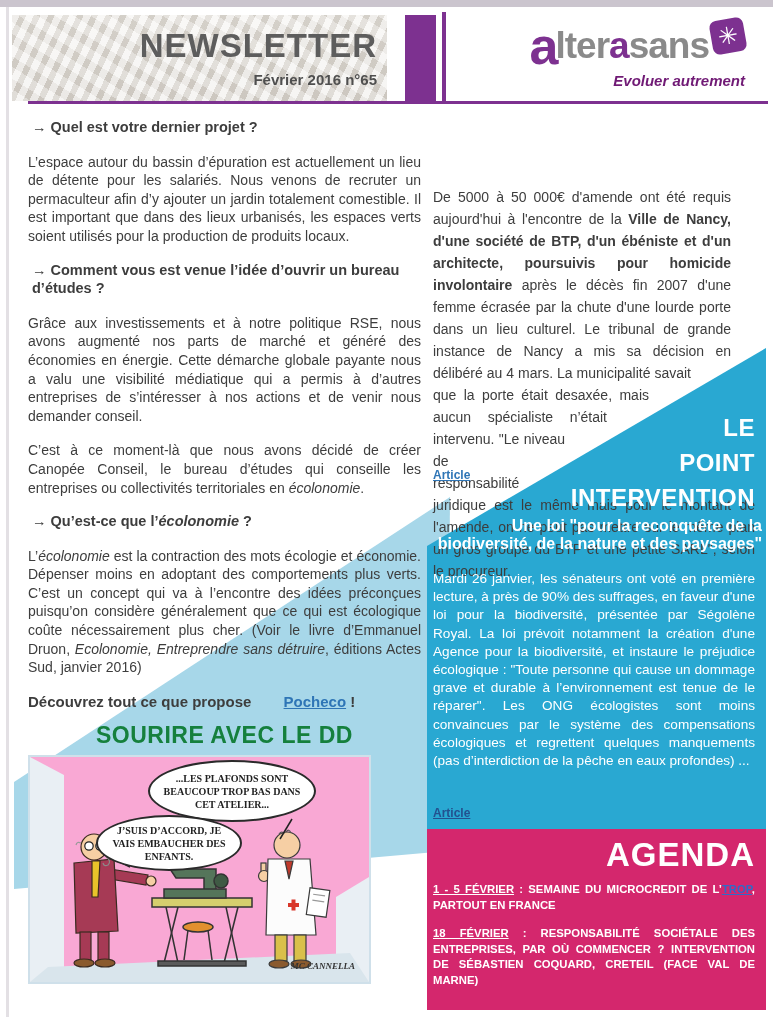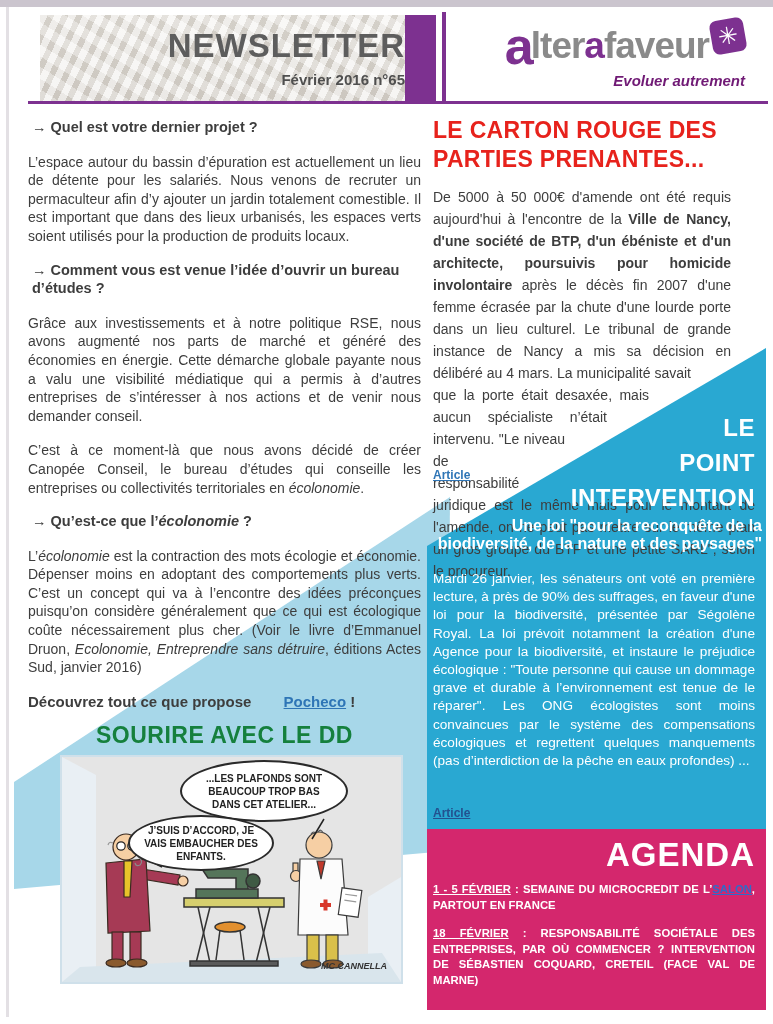--- a/index.html
+++ b/index.html
@@ -9,21 +9,21 @@
   .edge-top{position:absolute;left:0;top:0;width:773px;height:7px;background:#cbc5ce;}
   .edge-left{position:absolute;left:6px;top:7px;width:3px;height:1010px;background:#e3e0e4;}
 
   
   .shape{position:absolute;left:0;top:0;width:773px;height:1024px;}
   .pale{background:#a7d7e9;clip-path:polygon(450px 497px,14px 782px,14px 889px,447px 851px);}
   .blue{background:#29a8d2;clip-path:polygon(766px 348px,427px 546px,427px 829px,766px 829px);}
   .pink-panel{position:absolute;left:427px;top:829px;width:339px;height:181px;background:#d4276d;}
 
   
-  .masthead{position:absolute;left:40px;top:15px;width:375px;height:86px;
+  .masthead{position:absolute;left:12px;top:15px;width:375px;height:86px;
      background:
        repeating-linear-gradient(115deg, rgba(255,255,255,.55) 0 7px, rgba(172,165,156,.18) 7px 13px),
        repeating-linear-gradient(32deg, rgba(255,255,255,.4) 0 10px, rgba(160,152,144,.16) 10px 19px),
        linear-gradient(#e9e6e0,#ddd9d2);
      }
   .nl-title{position:absolute;right:10px;top:12px;font-size:33px;font-weight:bold;color:#5d5d5d;letter-spacing:1px;}
   .nl-issue{position:absolute;right:10px;top:56px;font-size:15px;font-weight:bold;color:#4f4f4f;}
   .purple-stripe{position:absolute;left:405px;top:15px;width:31px;height:89px;background:#7d3190;}
   .purple-thin{position:absolute;left:442px;top:12px;width:4px;height:90px;background:#7d3190;}
   .purple-rule{position:absolute;left:28px;top:101px;width:740px;height:3px;background:#7d3190;}
@@ -39,22 +39,22 @@
   
   .col-left{position:absolute;left:28px;top:118px;width:393px;font-size:14px;line-height:18.6px;}
   .qhead{font-weight:bold;font-size:14.5px;margin:0 0 13px 4px;}
   .col-left p{margin:16px 0 15px 0;text-align:justify;}
   .discover{font-weight:bold;font-size:15px;margin:4px 0 16px 0;}
   .sourire{font-size:23px;font-weight:bold;color:#15803d;text-align:center;letter-spacing:.5px;margin:6px 0 10px 0;}
   .link{color:#2e75b6;text-decoration:underline;cursor:pointer;padding-left:28px;}
   .seg-b{font-weight:bold;} .seg-i{font-style:italic;} .seg-bi{font-weight:bold;font-style:italic;}
 
   
-  .cartoon{position:relative;margin-left:32px;width:339px;height:225px;background:#e5e5e5;
-           border:2px solid #cfe0ea;}
+  .cartoon{position:relative;width:339px;height:225px;background:#f9a8d4;
+           border:2px solid #cfe0ea;font-family:Liberation Serif, serif;}
   .bubble{position:absolute;background:#fff;border:2px solid #2a2a2a;border-radius:50%;
           text-align:center;font-size:10px;font-weight:bold;color:#222;line-height:1.3;
           display:flex;align-items:center;justify-content:center;padding:6px 12px;box-sizing:border-box;}
   .b1{left:118px;top:3px;width:168px;height:62px;}
   .b2{left:66px;top:58px;width:146px;height:56px;}
   .sig{position:absolute;right:14px;bottom:6px;font-size:9px;font-style:italic;font-weight:bold;color:#333;}
 
   
   .red-title{position:absolute;left:433px;top:116px;width:322px;margin:0;
              font-size:23px;line-height:29px;font-weight:bold;color:#e7221c;letter-spacing:.3px;}
@@ -96,21 +96,21 @@
   <div class="pink-panel"></div>
 
   <div class="masthead">
     <div class="nl-title">NEWSLETTER</div>
     <div class="nl-issue">Février 2016 n°65</div>
   </div>
   <div class="purple-stripe"></div>
   <div class="purple-thin"></div>
   <div class="purple-rule"></div>
   <div class="logo">
-    <span class="lg-big">a</span><span class="lg-grey">lter</span><span class="lg-purple">a</span><span class="lg-grey">faveur</span><span class="lg-mark">✳</span>
+    <span class="lg-big">a</span><span class="lg-grey">lter</span><span class="lg-purple">a</span><span class="lg-grey">sans</span><span class="lg-mark">✳</span>
     <div class="tagline">Evoluer autrement</div>
   </div>
 
   <div class="col-left">
     <div class="qhead">→ Quel est votre dernier projet ?</div>
     <p>L’espace autour du bassin d’épuration est actuellement un lieu de détente pour les salariés. Nous venons de recruter un permaculteur afin d’y ajouter un jardin totalement comestible. Il est important que dans des lieux urbanisés, les espaces verts soient utilisés pour la production de produits locaux.</p>
     <div class="qhead">→ Comment vous est venue l’idée d’ouvrir un bureau d’études ?</div>
     <p style="margin-bottom:0;">Grâce aux investissements et à notre politique RSE, nous avons augmenté nos parts de marché et généré des économies en énergie. Cette démarche globale payante nous a valu une visibilité médiatique qui a permis à d’autres entreprises de s’intéresser à nos actions et de venir nous demander conseil.</p>
     <p><span>C’est à ce moment-là que nous avons décidé de créer Canopée Conseil, le bureau d’études qui conseille les entreprises ou collectivités territoriales en </span><span class="seg-i">écolonomie</span><span>.</span></p>
     <div class="qhead"><span class="seg-b">→ Qu’est-ce que l’</span><span class="seg-bi">écolonomie</span><span class="seg-b"> ?</span></div>
@@ -178,21 +178,20 @@
           <line x1="262" y1="62" x2="250" y2="82"></line>
           <line x1="100" y1="110" x2="80" y2="100"></line>
         </g>
       </svg>
       <div class="bubble b1">...LES PLAFONDS SONT BEAUCOUP TROP BAS DANS CET ATELIER...</div>
       <div class="bubble b2">J’SUIS D’ACCORD, JE VAIS EMBAUCHER DES ENFANTS.</div>
       <div class="sig">MC CANNELLA</div>
     </div>
   </div>
 
-  <h2 class="red-title">LE CARTON ROUGE DES PARTIES PRENANTES...</h2>
   <div class="rc">
     <span class="stair s1"></span>
     <span class="stair s2"></span>
     <span class="stair s3"></span>
     <span class="stair s4"></span>
     <span class="stair s5"></span>
     <span class="stair s6"></span>
     <span><span>De 5000 à 50 000€ d'amende ont été requis aujourd'hui à l'encontre de la </span><span class="seg-b">Ville de Nancy, d'une société de BTP, d'un ébéniste et d'un architecte, poursuivis pour homicide involontaire</span><span> après le décès fin 2007 d'une femme écrasée par la chute d'une lourde porte dans un lieu culturel. Le tribunal de grande instance de Nancy a mis sa décision en délibéré au 4 mars. La municipalité savait que la porte était desaxée, mais aucun spécialiste n’était intervenu. "Le niveau de responsabilité juridique est le même mais pour le montant de l'amende, on ne peut pas mettre sur le même plan un gros groupe du BTP et une petite SARL", selon le procureur.</span></span>
   </div>
   <a class="article a1">Article</a>
@@ -202,20 +201,20 @@
     <div>POINT</div>
     <div>INTERVENTION</div>
   </div>
   <div class="blue-sub">Une loi "pour la reconquête de la biodiversité, de la nature et des paysages"</div>
   <div class="blue-body">Mardi 26 janvier, les sénateurs ont voté en première lecture, à près de 90% des suffrages, en faveur d'une loi pour la biodiversité, présentée par Ségolène Royal. La loi prévoit notamment la création d'une Agence pour la biodiversité, et instaure le préjudice écologique : "Toute personne qui cause un dommage grave et durable à l’environnement est tenue de le réparer". Les ONG écologistes sont moins convaincues par le système des compensations écologiques et regrettent quelques manquements (pas d’interdiction de la pêche en eaux profondes) ...</div>
   <a class="article a2">Article</a>
 
   <div class="agenda-title">AGENDA</div>
   <div class="agenda-items">
     <div class="ag-item">
-      <span class="ag-date">1 - 5 FÉVRIER</span><span> : SEMAINE DU MICROCREDIT DE L’</span><a class="ag-link">SALON</a><span>, PARTOUT EN FRANCE</span>
+      <span class="ag-date">1 - 5 FÉVRIER</span><span> : SEMAINE DU MICROCREDIT DE L’</span><a class="ag-link">TROP</a><span>, PARTOUT EN FRANCE</span>
     </div>
     <div class="ag-item">
       <span class="ag-date">18 FÉVRIER</span><span> : RESPONSABILITÉ SOCIÉTALE DES ENTREPRISES, PAR OÙ COMMENCER ? INTERVENTION DE SÉBASTIEN COQUARD, CRETEIL (FACE VAL DE MARNE)</span>
     </div>
   </div>
 
 </div>
 
 </body></html>

